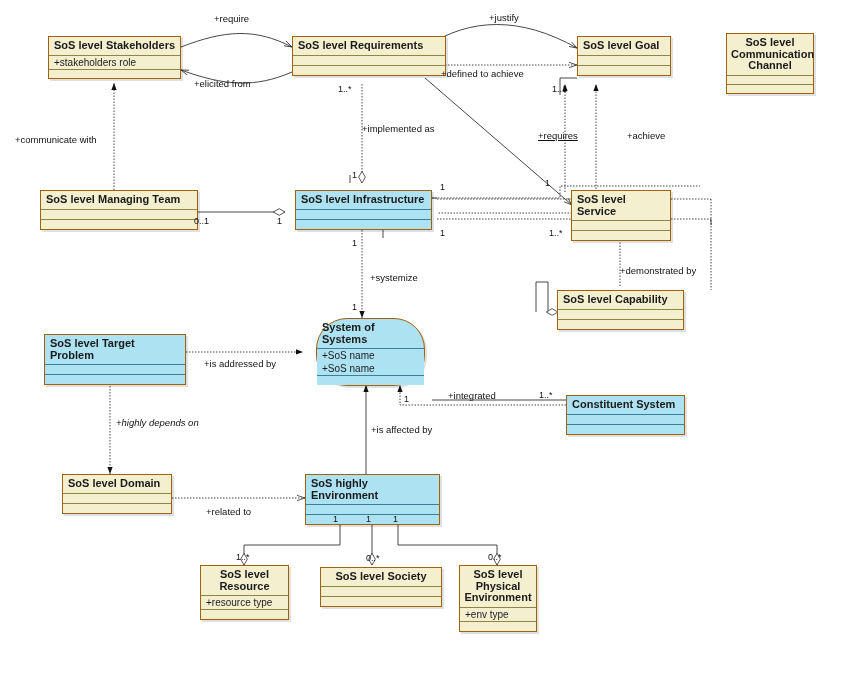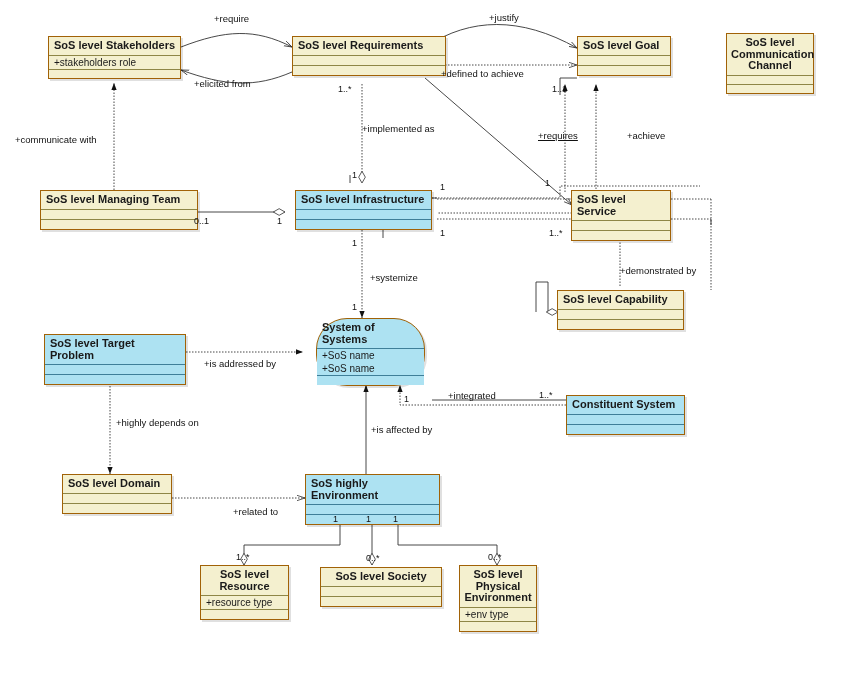--- a/index.html
+++ b/index.html
@@ -255,22 +255,22 @@
   <div class="lbl" style="left:441px;top:68px;">+defined to achieve</div>
   <div class="lbl" style="left:15px;top:134px;">+communicate with</div>
   <div class="lbl" style="left:362px;top:123px;">+implemented as</div>
   <div class="lbl" style="left:538px;top:130px;text-decoration:underline;">+requires</div>
   <div class="lbl" style="left:627px;top:130px;">+achieve</div>
   <div class="lbl" style="left:620px;top:265px;">+demonstrated by</div>
   <div class="lbl" style="left:370px;top:272px;">+systemize</div>
   <div class="lbl" style="left:204px;top:358px;">+is addressed by</div>
   <div class="lbl" style="left:448px;top:390px;">+integrated</div>
   <div class="lbl" style="left:371px;top:424px;">+is affected by</div>
-  <div class="lbl" style="left:116px;top:417px;">+highly depends on</div>
-  <div class="lbl" style="left:206px;top:506px;margin-left:27px;">+related to</div>
+  <div class="lbl" style="left:116px;top:417px;font-style:italic;">+highly depends on</div>
+  <div class="lbl" style="left:206px;top:506px;">+related to</div>
 
   <div class="mult" style="left:338px;top:84px;">1..*</div>
   <div class="mult" style="left:552px;top:84px;">1..1</div>
   <div class="mult" style="left:194px;top:216px;">0..1</div>
   <div class="mult" style="left:277px;top:216px;">1</div>
   <div class="mult" style="left:352px;top:170px;">1</div>
   <div class="mult" style="left:440px;top:182px;">1</div>
   <div class="mult" style="left:440px;top:228px;">1</div>
   <div class="mult" style="left:352px;top:238px;">1</div>
   <div class="mult" style="left:545px;top:178px;">1</div>

